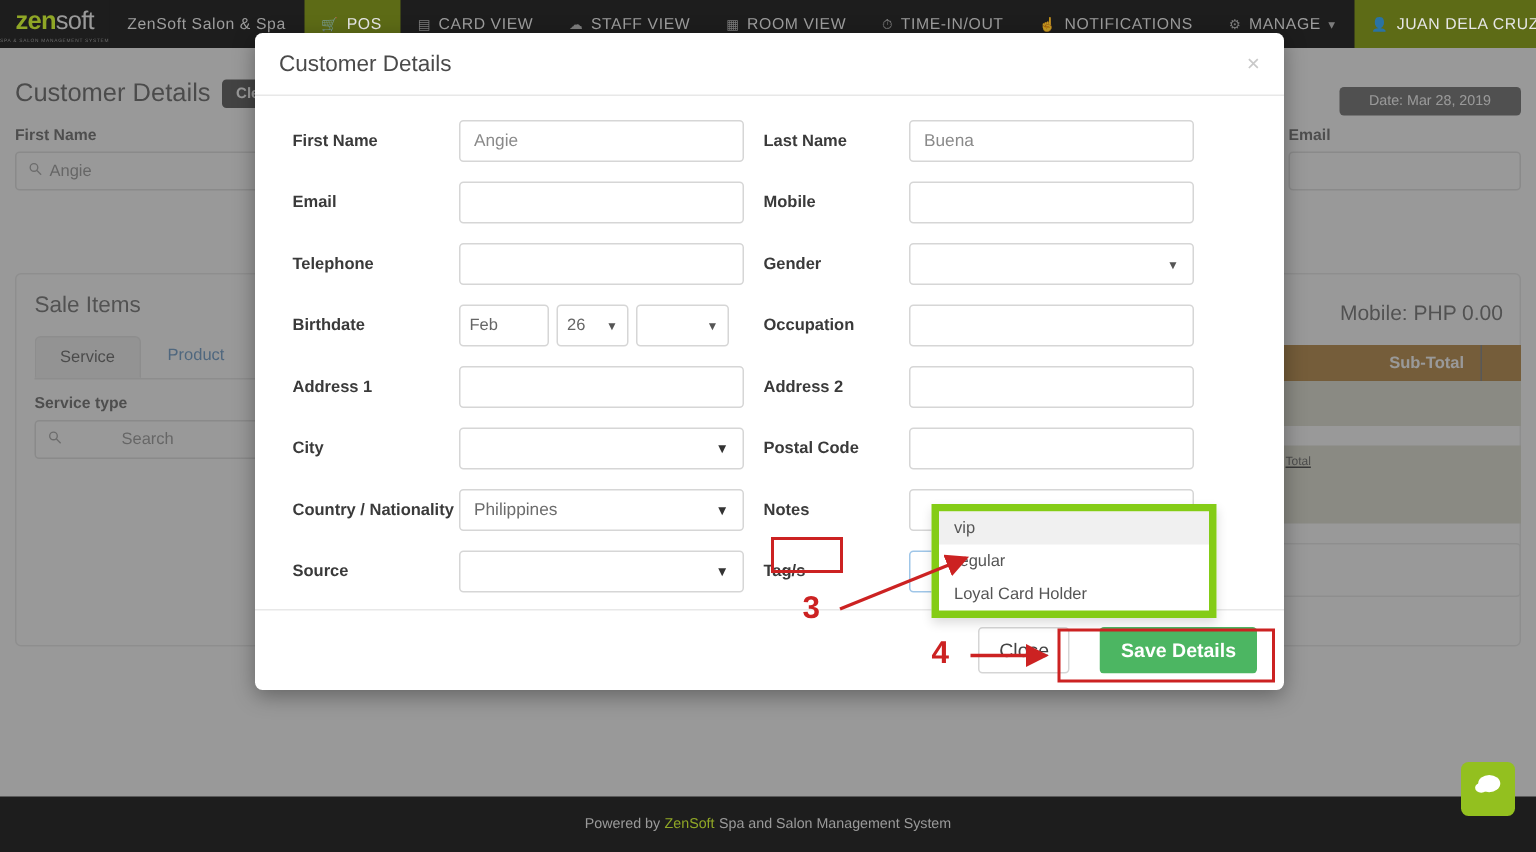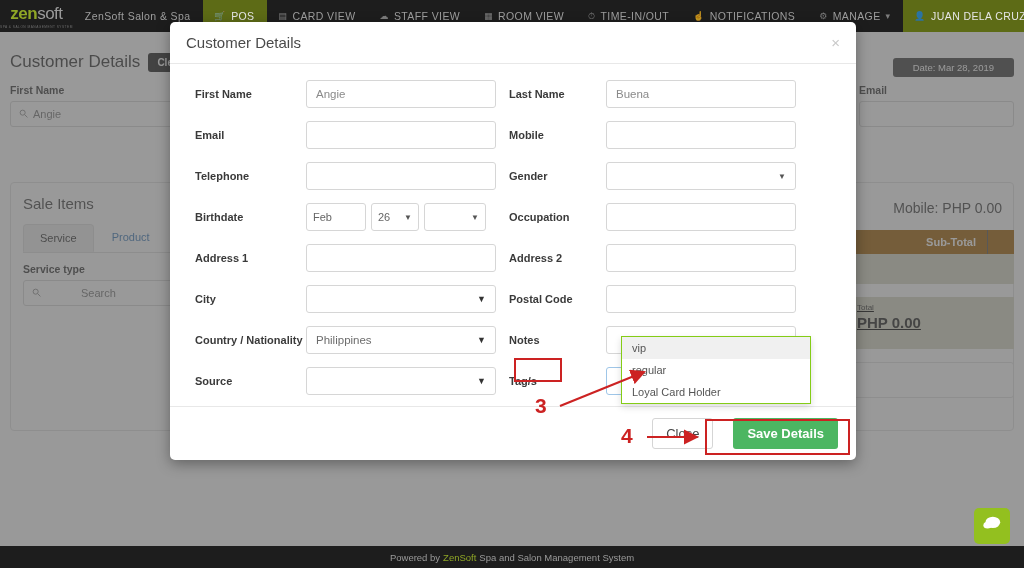--- a/index.html
+++ b/index.html
@@ -83,21 +83,21 @@
   .khaki-row { position: absolute; top: 222px; right: 10px; width: 160px; height: 30px; background: #d8d8c4; }
   .total-box {
     position: absolute; top: 265px; right: 10px; width: 165px; height: 52px;
     background: #d8d8c4; padding: 6px 8px; text-decoration: underline;
   }
   .total-cap { font-size: 8px; color: #333; }
   .total-amt { font-size: 15px; font-weight: bold; color: #222; margin-top: 2px; }
   .bottom-box { position: absolute; top: 330px; right: 10px; width: 165px; height: 36px; border: 1px solid #e3e3e3; border-radius: 3px; }
 
   .footer {
-    position: absolute; left: 0; right: 0; bottom: 0; height: 22px;
+    position: absolute; left: 0; right: 0; bottom: 0; height: 37px;
     background: #1d1d1d; color: #9a9a9a; font-size: 9.5px;
     display: flex; align-items: center; justify-content: center;
     z-index: 5;
   }
   .footer .hl { color: #8fa626; margin: 0 3px; }
 
   .chat-btn {
     position: absolute; right: 14px; bottom: 24px;
     width: 36px; height: 36px; border-radius: 5px; background: #93c01f;
     display: flex; align-items: center; justify-content: center; z-index: 6;
@@ -138,21 +138,21 @@
     font-size: 11px; color: #666; display: flex; align-items: center;
     justify-content: space-between; padding: 0 6px;
   }
   .bd-m { width: 60px; gap: 38px; } .bd-d { width: 48px; } .bd-y { width: 62px; }
 
   .inp.focus { border: 1px solid #9fc6e8; }
 
   
   .dropdown {
     position: absolute; left: 451px; top: 272px; width: 190px;
-    background: #fff; border: 1px solid #84cc16;
+    background: #fff; border: 5px solid #84cc16;
     box-shadow: 0 3px 7px rgba(0,0,0,0.14); z-index: 9;
   }
   .dd-item { padding: 5px 10px; font-size: 11px; color: #555; cursor: pointer; }
   .dd-item.hl { background: #f0f0f0; }
 
   .modal-foot {
     height: 54px; border-top: 1px solid #e8e8e8; flex: none;
     display: flex; align-items: center; justify-content: flex-end; padding: 0 18px;
   }
   .btn {
@@ -221,21 +221,20 @@
           </span>
           <span>Search</span>
         </div>
       </div>
 
       <div class="balance-line">Mobile: PHP 0.00</div>
       <div class="subtotal-bar">Sub-Total</div>
       <div class="khaki-row"></div>
       <div class="total-box">
         <div class="total-cap">Total</div>
-        <div class="total-amt">PHP 0.00</div>
       </div>
       <div class="bottom-box"></div>
     </div>
   </div>
 
   <div class="backdrop"></div>
 
   <div class="navbar">
     <div class="brand">
       <div class="brand-main">

